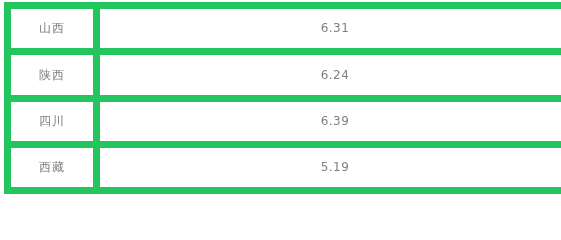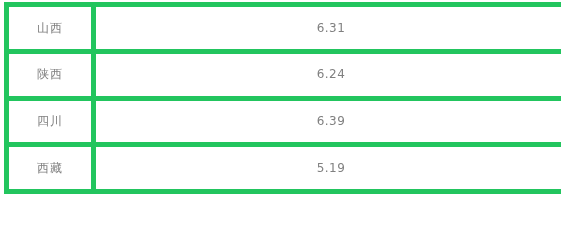--- a/index.html
+++ b/index.html
@@ -20,21 +20,21 @@
     width: 553px;
     height: 192px;
   }
   table.data-table {
     border-collapse: collapse;
     table-layout: fixed;
     width: 553px;
     height: 192px;
   }
   table.data-table td {
-    border: 5px solid #22c55e;
+    border: 7px solid #22c55e;
     padding: 0;
     height: 27.4px;
     font-size: 12px;
     color: #808080;
     background: #ffffff;
     line-height: 1.2;
     font-weight: 400;
   }
   td.label-cell {
     width: 82px;

